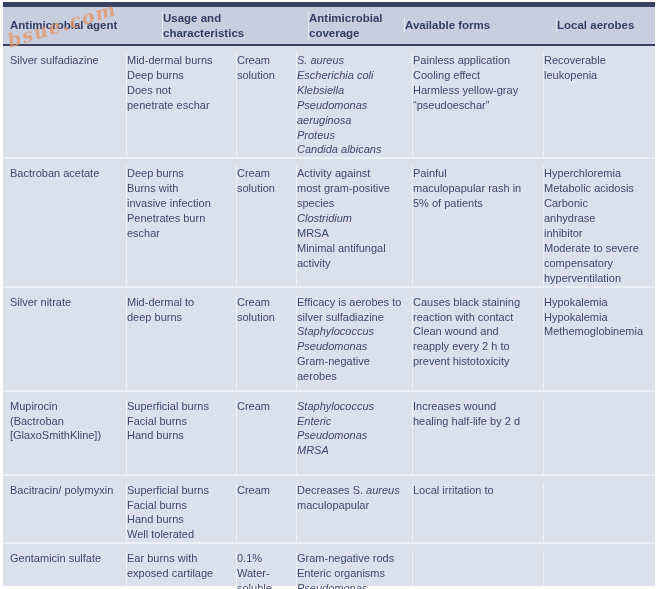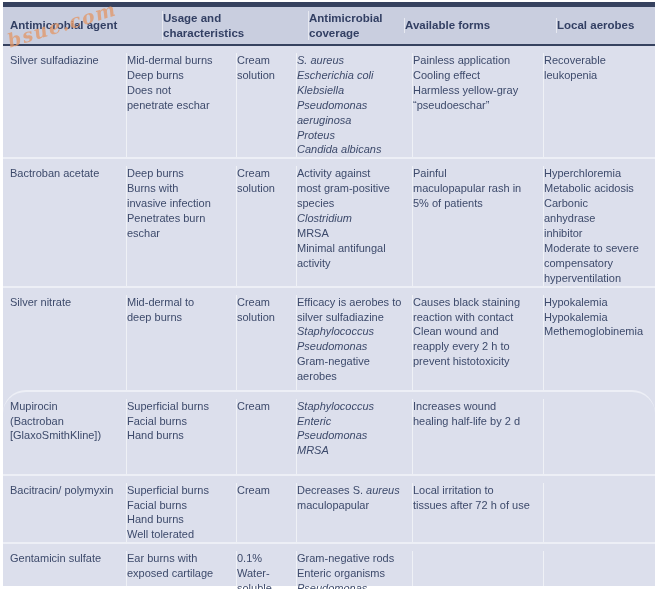--- a/index.html
+++ b/index.html
@@ -39,21 +39,21 @@
   .trow{
     box-sizing:border-box;
     display:grid;
     grid-template-columns:117px 110px 60px 116px 131px 1fr;
     padding:7px 6px 0 7px;
   }
   .trow + .trow{border-top:2px solid #edeff6;}
   .trow:nth-child(1){min-height:106px;}
   .trow:nth-child(2){min-height:116px;}
   .trow:nth-child(3){min-height:104px;}
-  .trow:nth-child(4){min-height:84px;border-radius:23px;}
+  .trow:nth-child(4){min-height:84px;}
   .trow:nth-child(5){min-height:68px;}
   .trow:nth-child(6){min-height:62px;}
   .cell{padding-right:8px;}
   .cell .ln{min-height:14.9px;}
   .cell i{font-style:italic;}
   .thead .cell:not(:first-child),
   .trow .cell:not(:first-child){
     border-left:1px solid rgba(255,255,255,0.55);
     padding-left:0px;
     margin-left:-1px;
@@ -232,21 +232,20 @@
         </div>
         <div class="cell">
           <div class="ln">Cream</div>
         </div>
         <div class="cell">
           <div class="ln">Decreases S. <i>aureus</i></div>
           <div class="ln">maculopapular</div>
         </div>
         <div class="cell">
           <div class="ln">Local irritation to</div>
-          <div class="ln">tissues after 72 h of use</div>
         </div>
         <div class="cell"></div>
       </div>
       <div class="trow">
         <div class="cell">
           <div class="ln">Gentamicin sulfate</div>
         </div>
         <div class="cell">
           <div class="ln">Ear burns with</div>
           <div class="ln">exposed cartilage</div>

